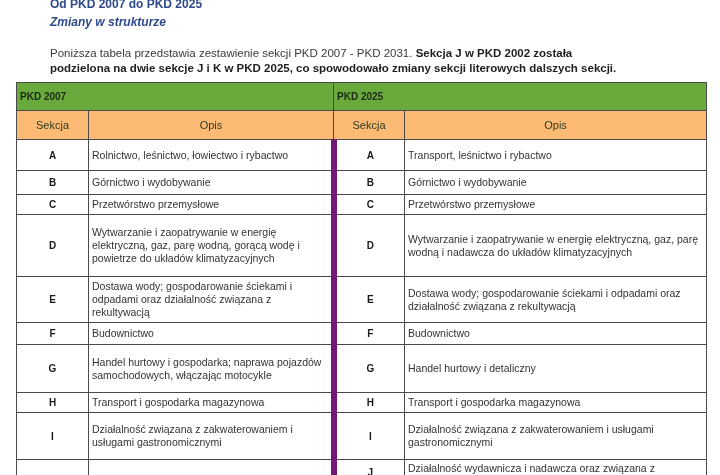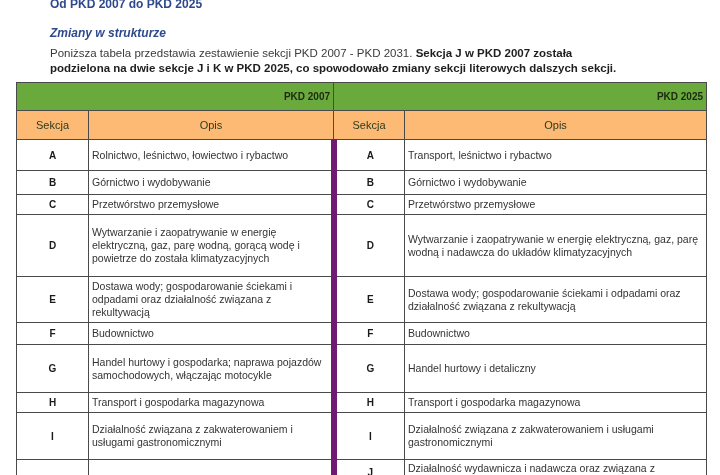--- a/index.html
+++ b/index.html
@@ -18,21 +18,21 @@
     .heading {
       position: absolute;
       left: 50px;
       font-family: "Liberation Sans", sans-serif;
       font-weight: bold;
       font-size: 12px;
       color: #2e4a8c;
       white-space: nowrap;
     }
     .heading.h1 { top: -3px; }
-    .heading.h2 { top: 26px; font-style: italic; }
+    .heading.h2 { top: 15px; font-style: italic; }
     .intro {
       position: absolute;
       left: 50px;
       top: 46px;
       width: 680px;
       font-size: 11.5px;
       line-height: 15px;
       color: #3a3a3a;
       white-space: nowrap;
     }
@@ -53,21 +53,21 @@
       padding: 0 3px;
       vertical-align: middle;
       overflow: hidden;
     }
     table.pkd th.top {
       background: #6aaa3c;
       color: #1b2a10;
       font-weight: bold;
       font-size: 10px;
       height: 27px;
-      text-align: right;
+      text-align: left;
     }
     table.pkd th.sub {
       background: #fdba74;
       color: #2c3a22;
       font-weight: normal;
       font-size: 11px;
       height: 28px;
       text-align: center;
     }
     table.pkd td.code {
@@ -84,21 +84,21 @@
       border-right: 6px solid #701a75;
     }
   </style>
 </head>
 <body>
 
 <div class="heading h1">Od PKD 2007 do PKD 2025</div>
 <div class="heading h2">Zmiany w strukturze</div>
 
 <div class="intro">
-  <span>Poniższa tabela przedstawia zestawienie sekcji PKD 2007 - PKD 2031. </span><b>Sekcja J w PKD 2007 została</b><br>
+  <span>Poniższa tabela przedstawia zestawienie sekcji PKD 2007 - PKD 2031. </span><b>Sekcja J w PKD 2002 została</b><br>
   <b>podzielona na dwie sekcje J i K w PKD 2025, co spowodowało zmiany sekcji literowych dalszych sekcji.</b>
 </div>
 
 <table class="pkd">
   <colgroup>
     <col style="width:72px">
     <col style="width:245px">
     <col style="width:71px">
     <col style="width:302px">
   </colgroup>
@@ -128,21 +128,21 @@
       <td class="desc">Górnictwo i wydobywanie</td>
     </tr>
     <tr style="height:20px">
       <td class="code">C</td>
       <td class="desc mid">Przetwórstwo przemysłowe</td>
       <td class="code">C</td>
       <td class="desc">Przetwórstwo przemysłowe</td>
     </tr>
     <tr style="height:62px">
       <td class="code">D</td>
-      <td class="desc mid">Wytwarzanie i zaopatrywanie w energię elektryczną, gaz, parę wodną, gorącą wodę i powietrze do została klimatyzacyjnych</td>
+      <td class="desc mid">Wytwarzanie i zaopatrywanie w energię elektryczną, gaz, parę wodną, gorącą wodę i powietrze do układów klimatyzacyjnych</td>
       <td class="code">D</td>
       <td class="desc">Wytwarzanie i zaopatrywanie w energię elektryczną, gaz, parę wodną i nadawcza do układów klimatyzacyjnych</td>
     </tr>
     <tr style="height:46px">
       <td class="code">E</td>
       <td class="desc mid">Dostawa wody; gospodarowanie ściekami i odpadami oraz działalność związana z rekultywacją</td>
       <td class="code">E</td>
       <td class="desc">Dostawa wody; gospodarowanie ściekami i odpadami oraz działalność związana z rekultywacją</td>
     </tr>
     <tr style="height:22px">

